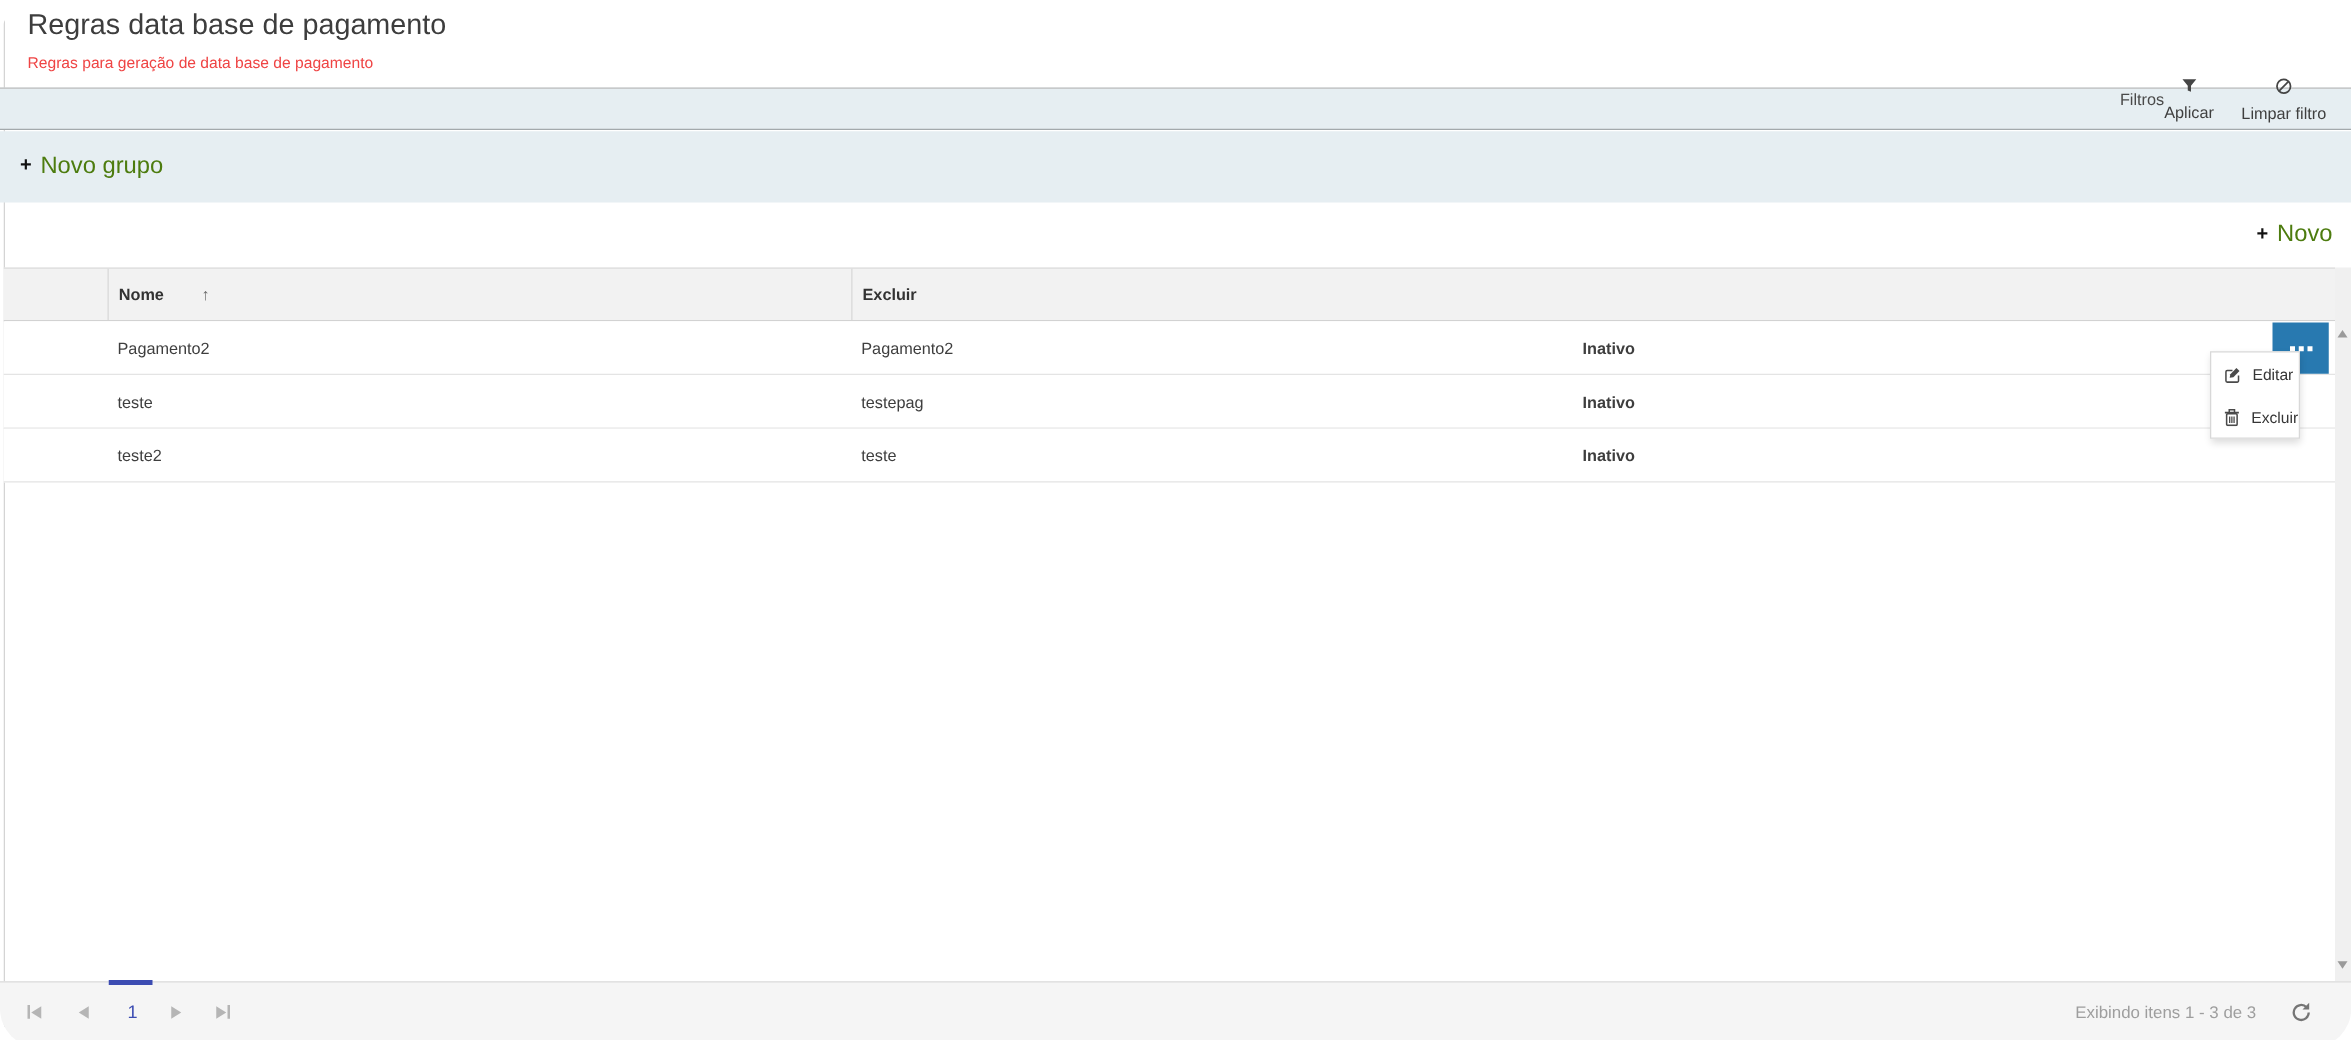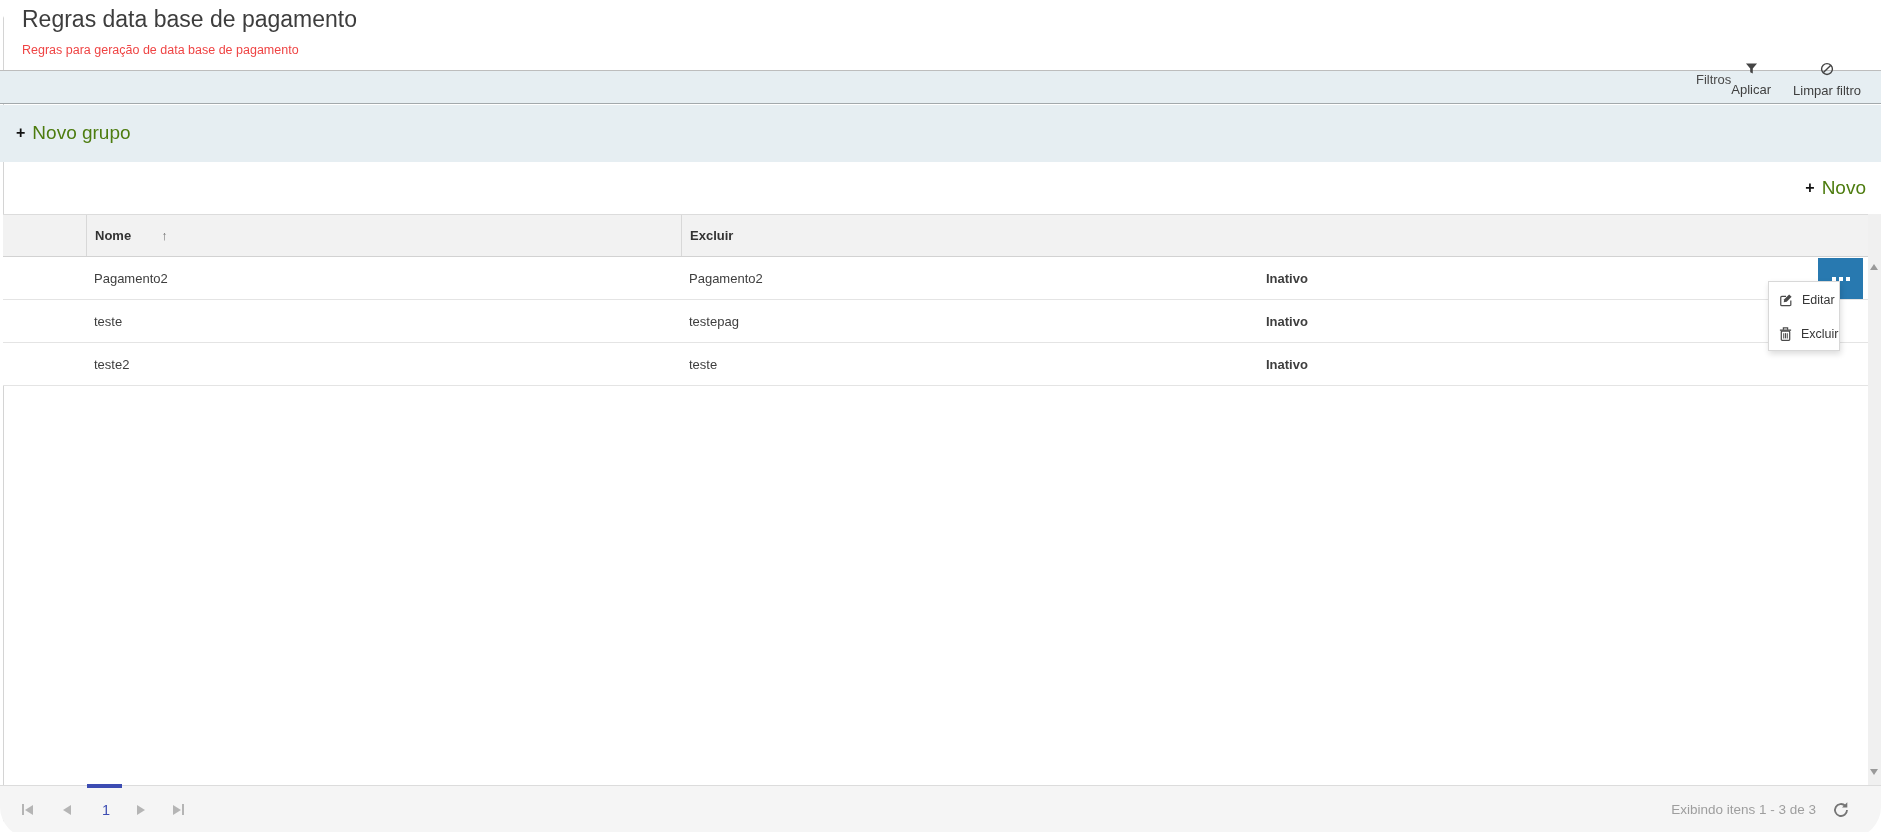--- a/index.html
+++ b/index.html
@@ -65,21 +65,21 @@
   .pager-controls { position:absolute; left:0; top:0; height:47px; display:flex; align-items:center; }
   .pg-btn { display:flex; align-items:center; justify-content:center; cursor:pointer; }
   .tri-left { width:0; height:0; border-top:5.5px solid transparent; border-bottom:5.5px solid transparent; border-right:8px solid #b5b5b5; }
   .tri-right { width:0; height:0; border-top:5.5px solid transparent; border-bottom:5.5px solid transparent; border-left:8px solid #b5b5b5; }
   .pg-bar { width:2px; height:11px; background:#b5b5b5; }
   .pg-first { position:absolute; left:22px; display:flex; gap:1px; align-items:center; }
   .pg-prev  { position:absolute; left:63px; }
   .pg-num   { position:absolute; left:96px; width:20px; text-align:center; font-size:14.5px; color:#3c4cb2; cursor:pointer; }
   .pg-next  { position:absolute; left:137px; }
   .pg-last  { position:absolute; left:173px; display:flex; gap:1px; align-items:center; }
-  .pager-right { position:absolute; right:30px; top:0; height:47px; display:flex; align-items:center; gap:15px; }
+  .pager-right { position:absolute; right:30px; top:0; height:47px; display:flex; align-items:center; gap:26px; }
   .pager-summary { font-size:13.5px; color:#9e9e9e; }
   .refresh-btn { cursor:pointer; display:flex; align-items:center; }
 </style>
 </head>
 <body>
 
 <div class="app">
   <div class="left-hairline"></div>
 
   <div class="page-title">Regras data base de pagamento</div>

